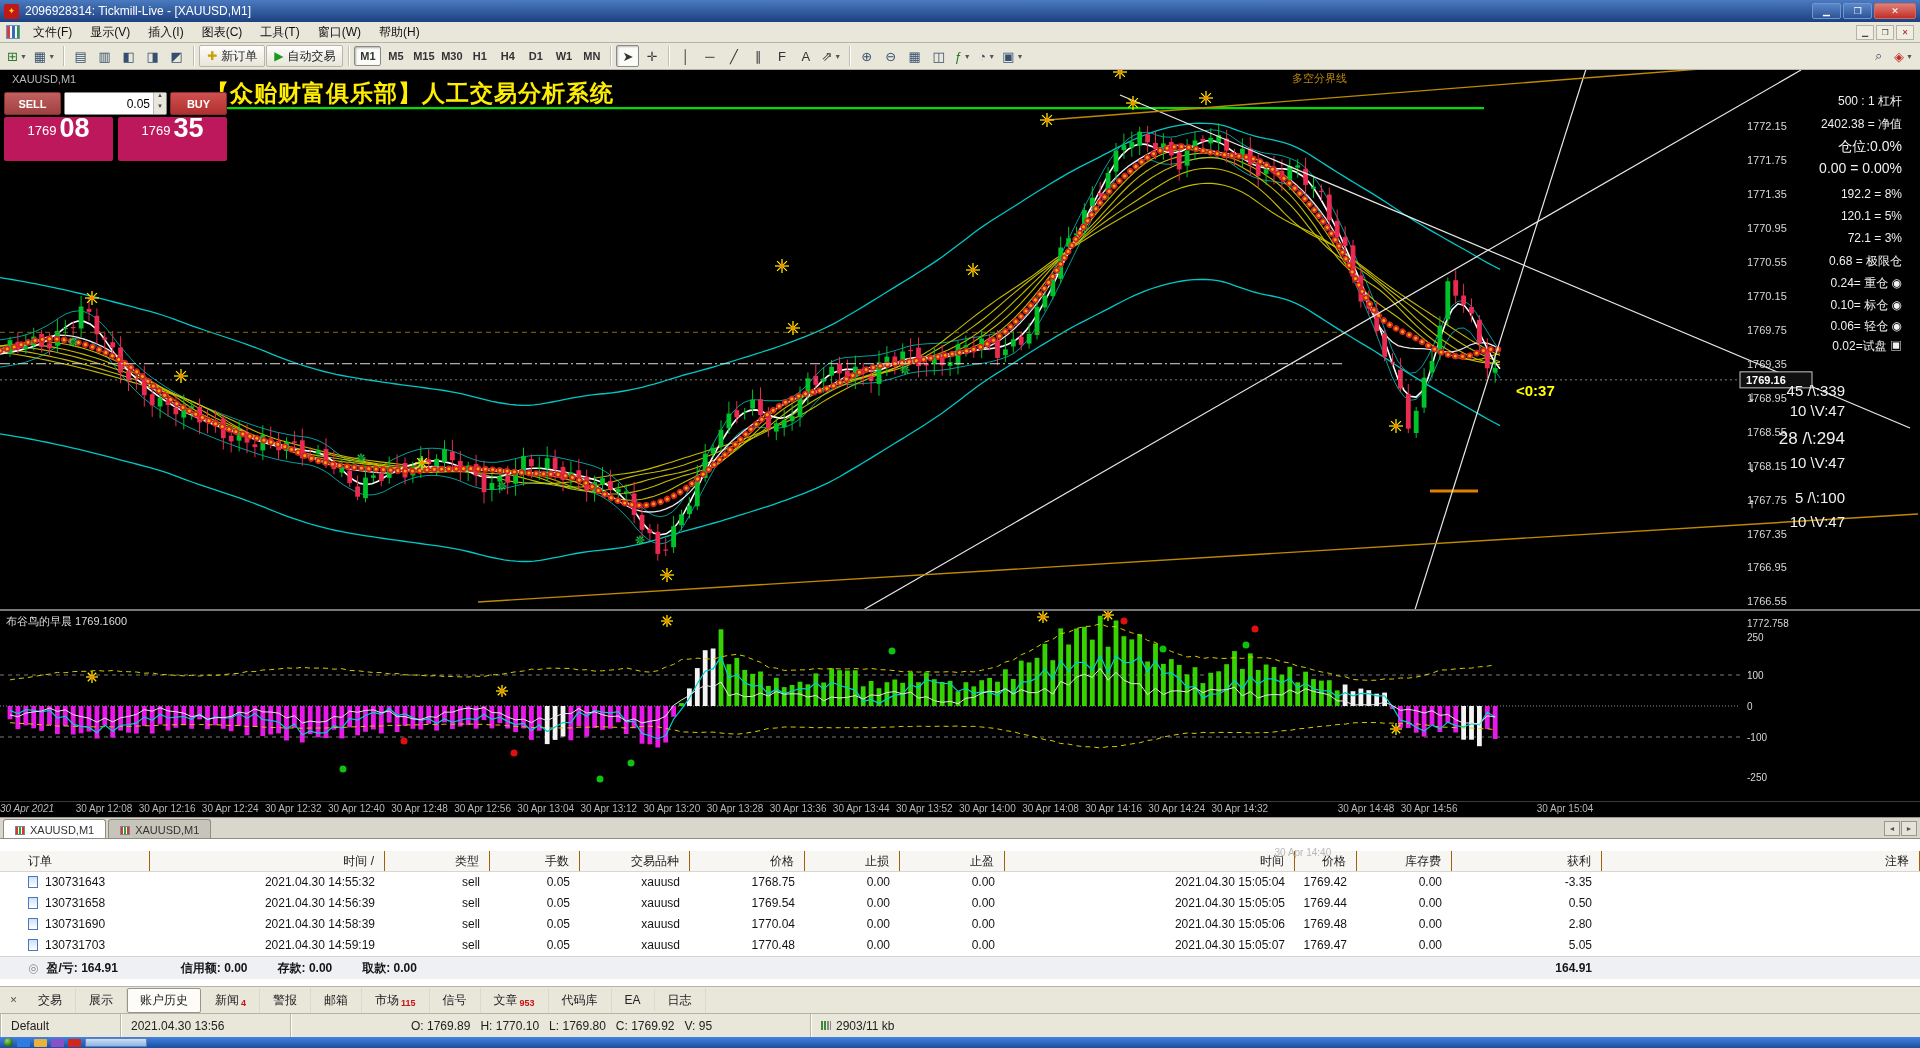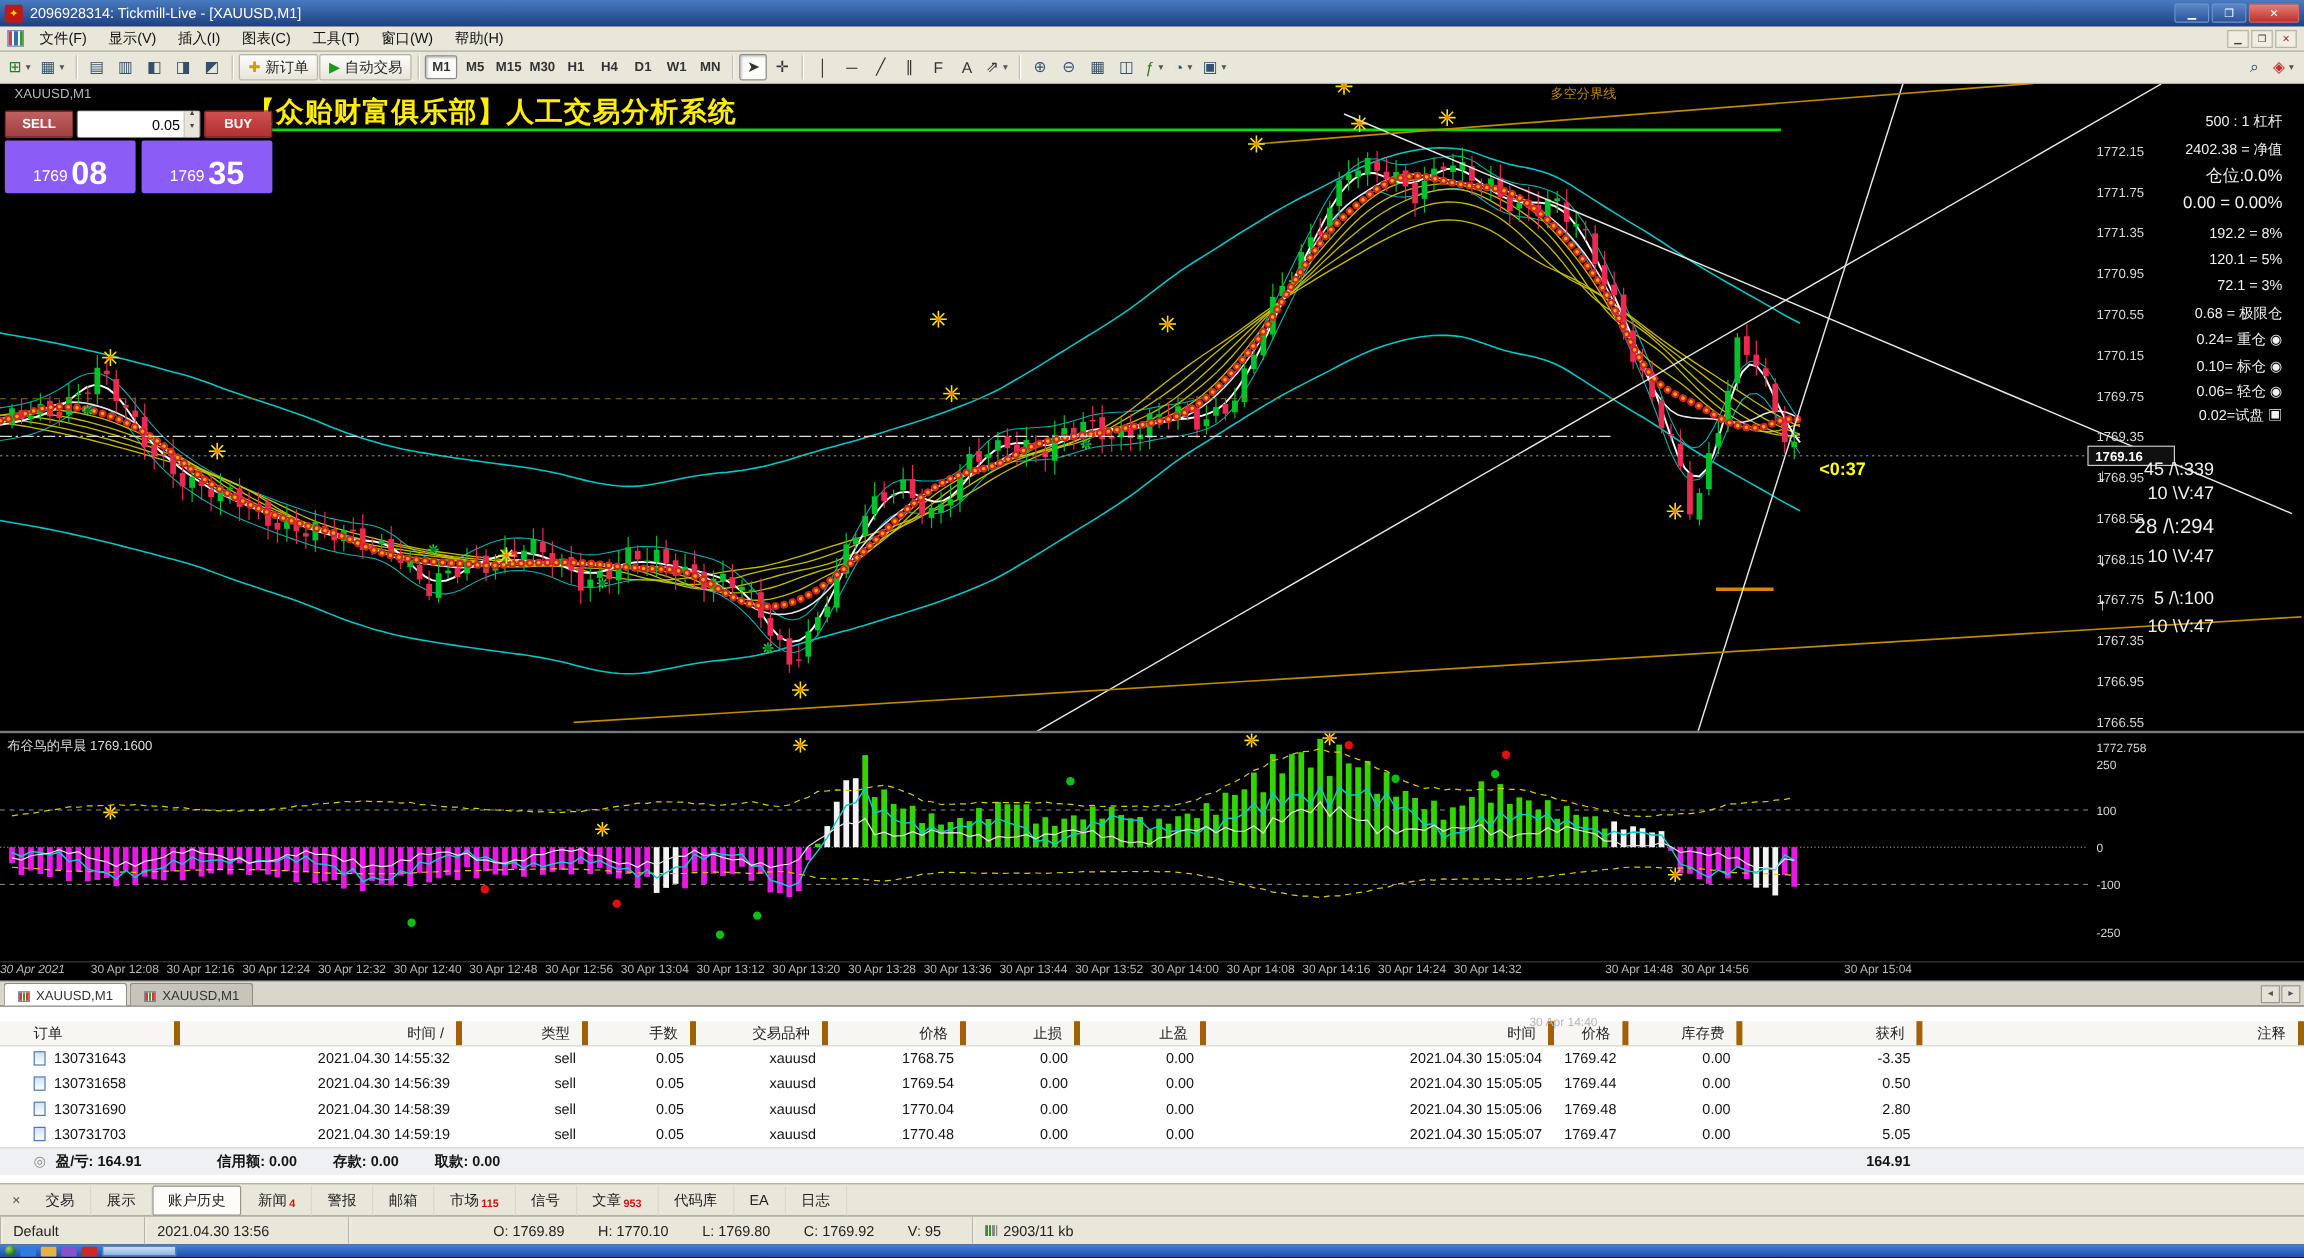--- a/index.html
+++ b/index.html
@@ -36,55 +36,55 @@
 .otp{position:absolute;left:4px;top:22px;width:223px}
 .otp-r1{display:flex;gap:3px;height:23px}
 .otp-r1 button{border:1px solid #803030;color:#fff;font-size:11px;font-weight:bold;flex:none;width:57px;border-radius:2px}
 .btn-sell{background:linear-gradient(#c06060,#a04040)}
 .btn-buy{background:linear-gradient(#d05050,#b03030)}
 .vol{flex:1;display:flex;background:#fff;border:1px solid #888;border-radius:2px}
 .vol input{flex:1;border:none;outline:none;font-size:12px;text-align:right;padding-right:3px;width:60px}
 .spin{width:13px;display:flex;flex-direction:column;border-left:1px solid #bbb}
 .spin span{flex:1;font-size:6px;line-height:5px;text-align:center;color:#444;background:#e8e5da}
 .otp-r2{display:flex;gap:5px;margin-top:2px;height:44px}
-.pbox{flex:1;background:#8b5cf6;color:#fff;display:flex;align-items:flex-end;justify-content:center;gap:3px;padding-bottom:4px;border-radius:2px}
+.pbox{flex:1;background:#be185d;color:#fff;display:flex;align-items:flex-end;justify-content:center;gap:3px;padding-bottom:20px;border-radius:2px}
 .pbox .sm{font-size:13px;padding-bottom:3px}
 .pbox .bg{font-size:27px;font-weight:bold;line-height:26px}
 .divider{height:2px;background:#787878}
 .axis{position:relative;height:16px;background:#000;border-top:1px solid #3a3a3a}
 .axis span{position:absolute;top:1px;font-size:10px;color:#b8b8b8;transform:translateX(-50%);white-space:nowrap}
 .chart-tabs{height:21px;background:#d9d6cc;border-top:1px solid #9a978d;display:flex;align-items:flex-end;padding:0 3px;gap:2px}
 .ctab{height:19px;padding:2px 11px 0;font-size:11px;background:#c7c4ba;border:1px solid #8f8c82;border-bottom:none;border-radius:3px 3px 0 0;color:#333;display:flex;gap:5px;align-items:center}
 .ctab.active{background:#fff}
 .ctab .mini{width:10px;height:9px;border:1px solid #789;background:repeating-linear-gradient(90deg,#d33 0 2px,#fff 2px 3px,#2a2 3px 5px,#fff 5px 6px)}
 .ctab-scroll{margin-left:auto;display:flex;gap:1px;padding-bottom:2px}
 .cs-btn{width:16px;height:15px;font-size:7px;display:flex;align-items:center;justify-content:center;border:1px solid #9a978d;background:#e5e2d8;color:#555}
 
 .orders{height:148px;background:#fff;border-top:1px solid #8f8c82;padding-top:12px;font-size:12px}
 .orow{display:grid;grid-template-columns:150px 235px 105px 90px 110px 115px 95px 105px 290px 62px 95px 150px 318px}
 .cell{padding-right:10px;text-align:right;line-height:21px;color:#141414;white-space:nowrap;overflow:hidden}
 .cell.l{text-align:left;padding-left:28px;padding-right:0}
 .ohead{background:#f7f6f3;border-bottom:1px solid #d8d6d0}
-.ohead .cell{line-height:20px;color:#222;border-right:5px solid #a16207}
+.ohead .cell{line-height:20px;color:#222;border-right:1px solid #a16207}
 .rowico{display:inline-block;width:10px;height:12px;background:linear-gradient(#cfe0f5,#fff);border:1px solid #4878c0;margin-right:7px;vertical-align:-2px}
 .osum{background:#eef0f3;border-top:1px solid #d4d4d4;font-weight:bold}
 .osum .sumleft{grid-column:1/9;display:flex;align-items:center;padding-left:28px;line-height:22px}
 .osum .sumleft .ic{color:#888;margin-right:8px;font-weight:normal}
 .osum .total{grid-column:12;line-height:22px}
 
 .btabs{height:27px;background:#e9e6da;border-top:1px solid #b5b2a6;display:flex;align-items:center;padding-left:2px;font-size:12px;color:#222}
 .panel-x{width:15px;height:15px;margin:0 4px;font-size:9px;color:#555;display:flex;align-items:center;justify-content:center}
 .btab{padding:4px 13px;display:flex;align-items:flex-start;border-right:1px solid #dbd8cd;cursor:default}
 .btab.active{background:#fdfcf8;border:1px solid #97948a;border-radius:2px;padding:3px 12px;margin-right:1px}
 .badge{color:#cc1111;font-size:9px;margin-left:2px;margin-top:6px;font-weight:bold}
 
 .statusbar{height:24px;background:#e9e6da;border-top:1px solid #b5b2a6;display:flex;align-items:stretch;font-size:12px;color:#222}
 .sseg{padding:0 10px;display:flex;align-items:center;border-left:1px solid #b8b5aa;box-shadow:inset 1px 0 0 #fdfcf8;white-space:nowrap}
 .sseg.first{border-left:none;box-shadow:none;flex:1}
-.sseg .ohlc-item{margin-right:28px}
+.sseg .ohlc-item{margin-right:10px}
 .kbico{display:inline-block;width:10px;height:9px;margin-right:5px;background:linear-gradient(90deg,#3a8a3a 0 2px,transparent 2px 3px,#3a8a3a 3px 5px,transparent 5px 6px,#888 6px 8px,transparent 8px 9px,#888 9px 10px)}
 
 .taskbar{height:11px;background:linear-gradient(#4383e0,#1c4da0);display:flex;align-items:center;gap:4px;padding:0 4px}
 .orb{width:9px;height:9px;border-radius:50%;background:radial-gradient(circle at 35% 30%,#9fd46a,#2e7a1e 60%,#1a4e10);flex:none}
 .tico{width:13px;height:8px;border-radius:1px;flex:none}
 .tapp{width:62px;height:9px;border-radius:1px;background:linear-gradient(#cddff5,#8fb4e4);border:1px solid #5a82b8;flex:none}
 </style>
 </head>
 <body>
 

